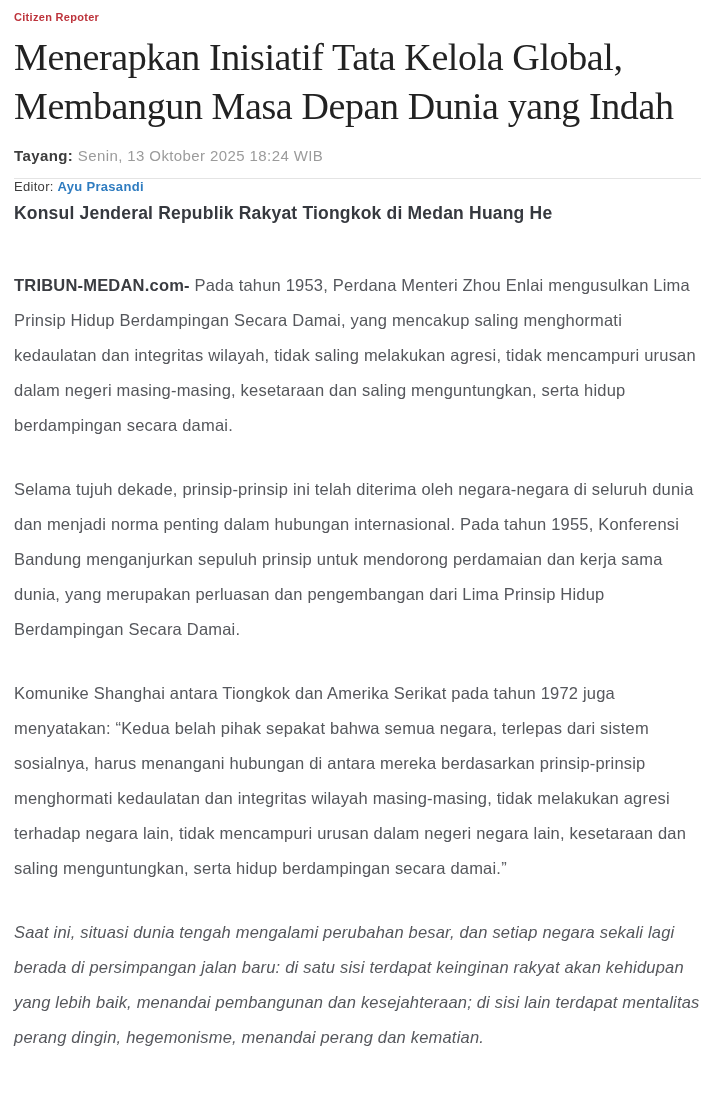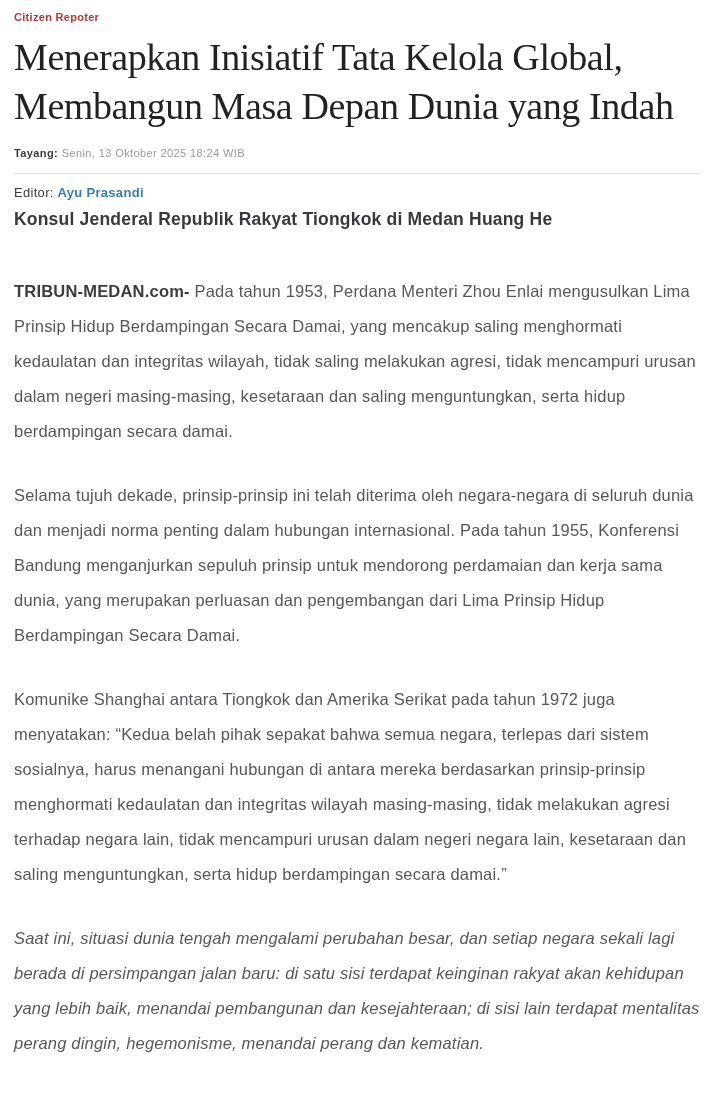--- a/index.html
+++ b/index.html
@@ -38,35 +38,34 @@
     font-family: "Liberation Serif", "DejaVu Serif", serif;
     font-weight: 400;
     font-size: 38px;
     line-height: 49px;
     letter-spacing: -0.4px;
     color: var(--headline-text, #222);
     max-width: 660px;
   }
   .meta-row {
     margin-top: 16px;
-    font-size: 11px;
+    font-size: 15px;
     letter-spacing: 0.4px;
   }
   .meta-label {
     font-weight: 700;
     color: var(--meta-label, #3c3c3c);
   }
   .meta-value { color: var(--meta-value, #9b9b9b); }
   .divider {
     border: none;
     border-top: 1px solid var(--divider, #e4e4e4);
     margin-top: 14px;
   }
   .editor-row {
-    margin-top: 11px;
     font-size: 13px;
     letter-spacing: 0.3px;
   }
   .editor-label { color: var(--meta-label, #3c3c3c); }
   .editor-link {
     font-weight: 700;
     color: var(--editor-link-blue, #2f7cc0);
     text-decoration: none;
     cursor: pointer;
   }

